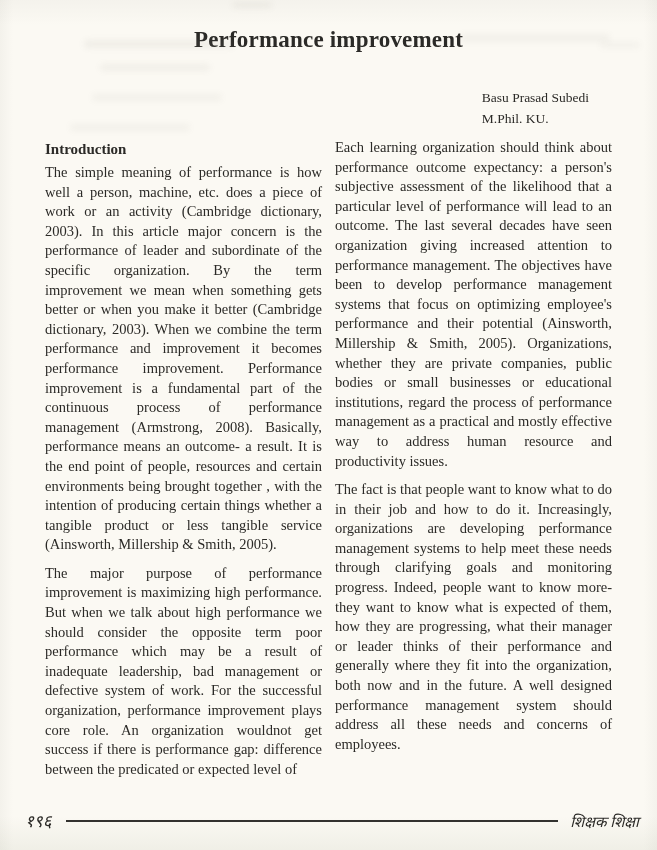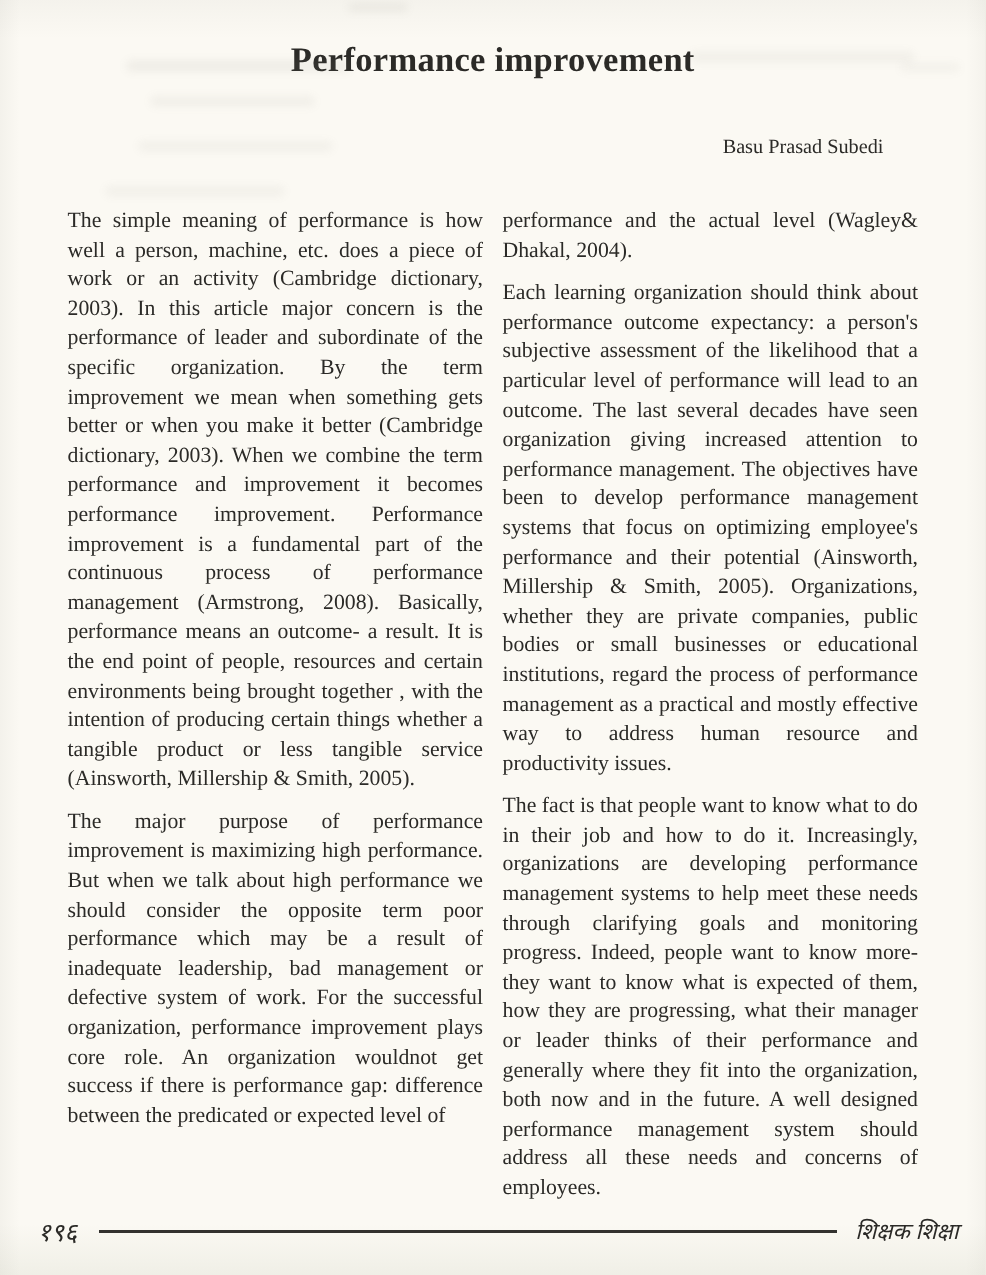--- a/index.html
+++ b/index.html
@@ -101,29 +101,30 @@
   <div class="artifact" style="left:100px; top:64px; width:110px; height:7px; opacity:0.09;"></div>
   <div class="artifact" style="left:92px; top:94px; width:130px; height:7px; opacity:0.08;"></div>
   <div class="artifact" style="left:70px; top:124px; width:120px; height:7px; opacity:0.08;"></div>
   <div class="artifact" style="left:232px; top:2px; width:40px; height:6px; opacity:0.10;"></div>
   <div class="artifact" style="left:600px; top:42px; width:40px; height:6px; opacity:0.07;"></div>
 
   <div class="title">Performance improvement</div>
 
   <div class="author-block">
     <div>Basu Prasad Subedi</div>
+    <div class="author-degree">M.Phil. KU.</div>
   </div>
 
   <div class="columns">
     <div class="col">
+      <h2>Introduction</h2>
       <p>The simple meaning of performance is how well a person, machine, etc. does a piece of work or an activity (Cambridge dictionary, 2003). In this article major concern is the performance of leader and subordinate of the specific organization. By the term improvement we mean when something gets better or when you make it better (Cambridge dictionary, 2003). When we combine the term performance and improvement it becomes performance improvement. Performance improvement is a fundamental part of the continuous process of performance management (Armstrong, 2008). Basically, performance means an outcome- a result. It is the end point of people, resources and certain environments being brought together , with the intention of producing certain things whether a tangible product or less tangible service (Ainsworth, Millership &amp; Smith, 2005).</p>
       <p>The major purpose of performance improvement is maximizing high performance. But when we talk about high performance we should consider the opposite term poor performance which may be a result of inadequate leadership, bad management or defective system of work. For the successful organization, performance improvement plays core role. An organization wouldnot get success if there is performance gap: difference between the predicated or expected level of</p>
     </div>
     <div class="col">
-      <p>performance and the actual level (Wagley&amp; Dhakal, 2004).</p>
       <p>Each learning organization should think about performance outcome expectancy: a person's subjective assessment of the likelihood that a particular level of performance will lead to an outcome. The last several decades have seen organization giving increased attention to performance management. The objectives have been to develop performance management systems that focus on optimizing employee's performance and their potential (Ainsworth, Millership &amp; Smith, 2005). Organizations, whether they are private companies, public bodies or small businesses or educational institutions, regard the process of performance management as a practical and mostly effective way to address human resource and productivity issues.</p>
       <p>The fact is that people want to know what to do in their job and how to do it. Increasingly, organizations are developing performance management systems to help meet these needs through clarifying goals and monitoring progress. Indeed, people want to know more- they want to know what is expected of them, how they are progressing, what their manager or leader thinks of their performance and generally where they fit into the organization, both now and in the future. A well designed performance management system should address all these needs and concerns of employees.</p>
     </div>
   </div>
 
   <div class="footer">
     <span class="footer-number">१९६</span>
     <span class="footer-rule"></span>
     <span class="footer-journal">शिक्षक शिक्षा</span>
   </div>

